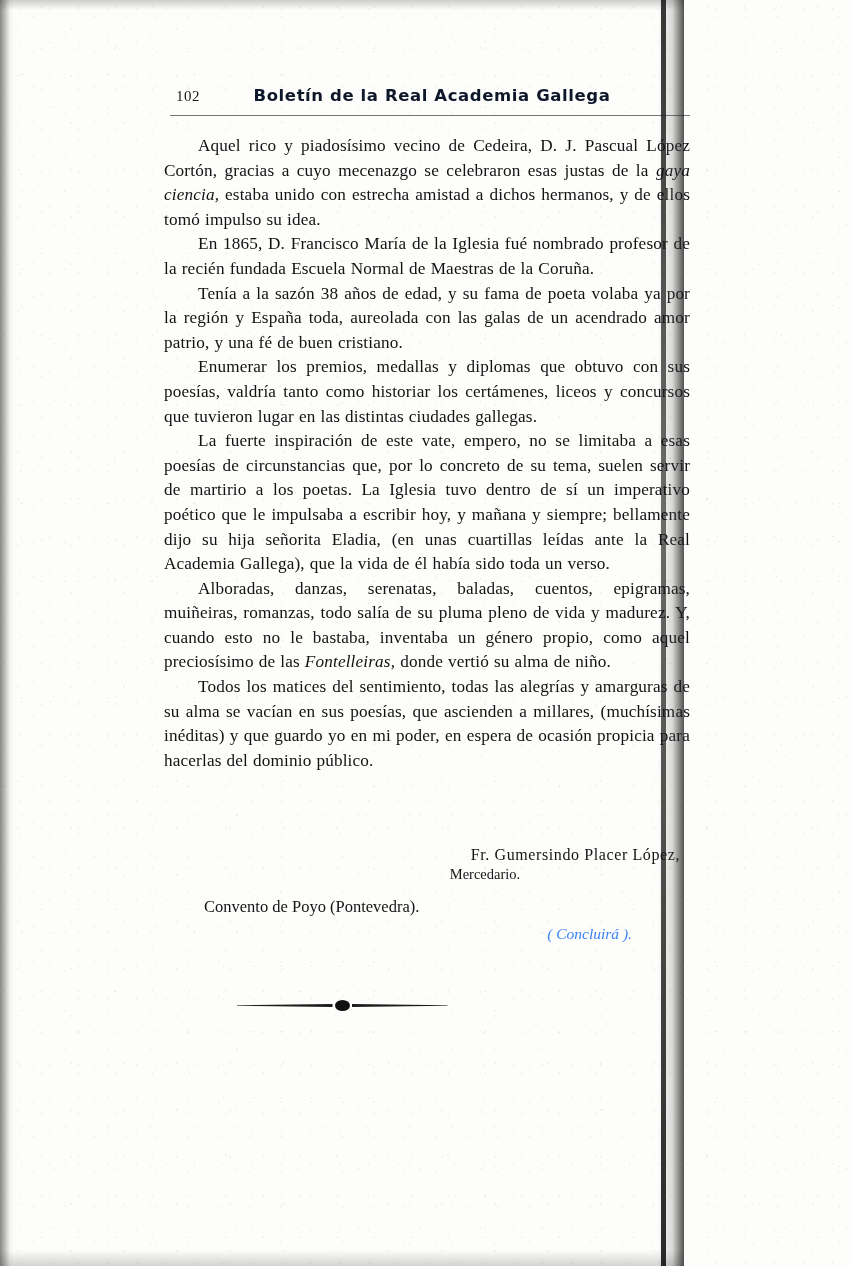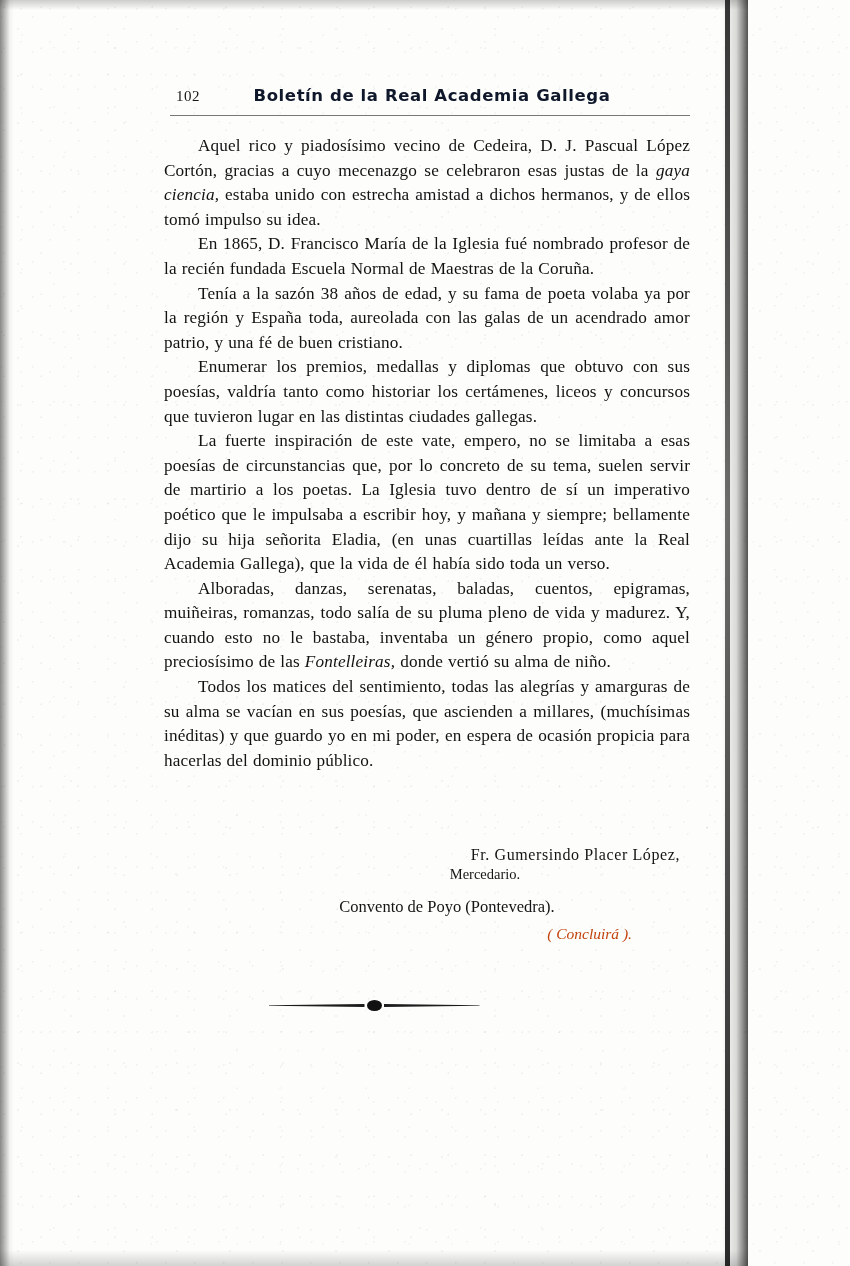--- a/index.html
+++ b/index.html
@@ -60,21 +60,21 @@
   .edge-bottom {
     position: absolute;
     left: 0; right: 0; bottom: 0;
     height: 16px;
     background: linear-gradient(to top, rgba(60,60,60,0.22), rgba(255,255,255,0));
   }
 
   .content {
     position: absolute;
     left: 0; top: 0;
-    width: 748px;
+    width: 684px;
     height: 1266px;
   }
 
   
   .header {
     position: absolute;
     left: 176px;
     top: 86px;
     width: 506px;
     display: flex;
@@ -148,29 +148,28 @@
     color: #161616;
     margin-top: 2px;
     padding-left: 120px;
   }
   .sig-place {
     margin-top: 14px;
     font-family: "Liberation Serif", serif;
     font-size: 16.5px;
     color: #141414;
     padding-left: 44px;
-    text-align: center;
   }
   .sig-continued {
     margin-top: 8px;
     text-align: right;
     font-family: "Liberation Serif", serif;
     font-style: italic;
     font-size: 15.5px;
-    color: #c2410c;
+    color: #3b82f6;
     padding-right: 58px;
   }
 
   
   .ornament {
     position: absolute;
     left: 0; right: 0;
     top: 1000px;
     display: flex;
     justify-content: center;

